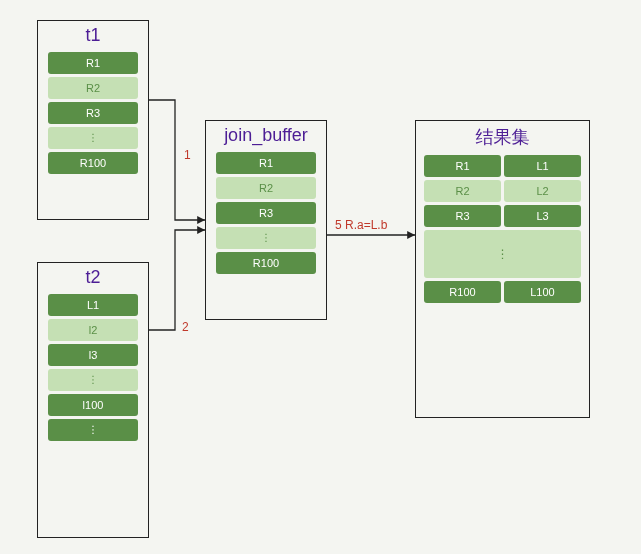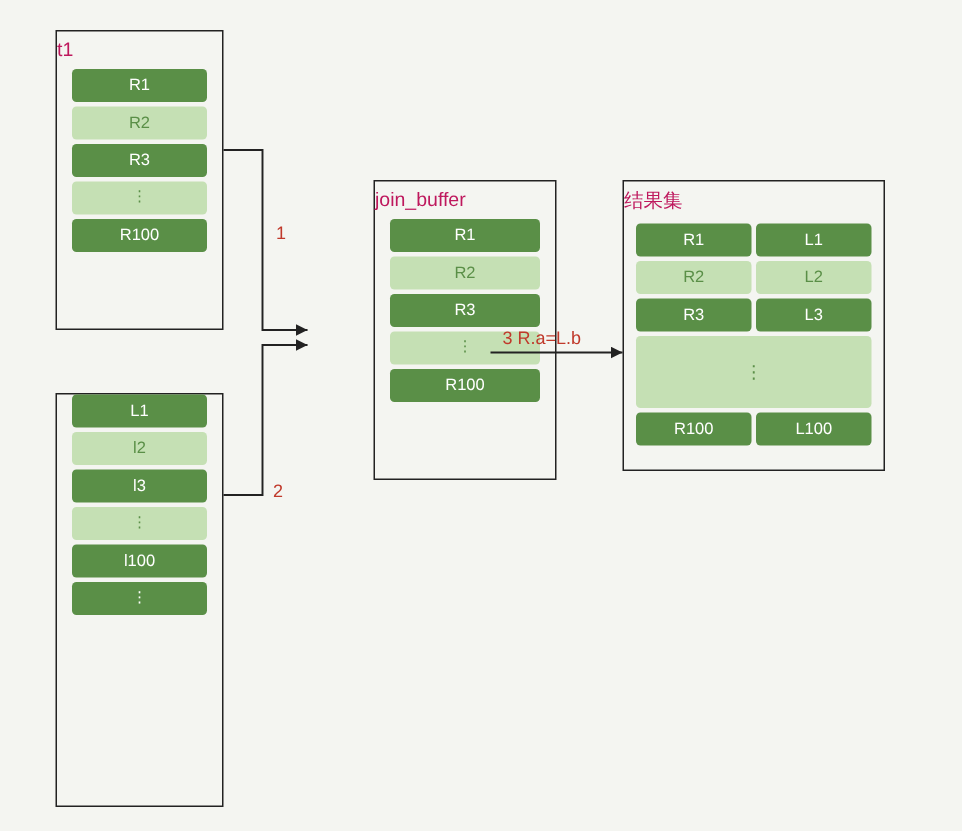--- a/index.html
+++ b/index.html
@@ -15,24 +15,24 @@
   }
 
   .table-box {
     position: absolute;
     border: 1.5px solid #222;
     background: #f4f5f1;
     box-sizing: border-box;
   }
 
   .table-title {
-    text-align: left;
+    text-align: center;
     padding: 4px 0 6px 0;
-    font-size: 13px;
-    color: #be185d;
+    font-size: 18px;
+    color: #4c1d95;
   }
 
   .row-stack {
     display: flex;
     flex-direction: column;
     gap: 3px;
     padding: 0 10px 10px 10px;
   }
 
   .row {
@@ -103,38 +103,39 @@
 
   .edge-label {
     position: absolute;
     color: #c0392b;
     font-size: 12px;
   }
 
   
   #box-t1 { left: 37px;  top: 20px;  width: 112px; height: 200px; }
   #box-t2 { left: 37px;  top: 262px; width: 112px; height: 276px; }
-  #box-jb { left: 205px; top: 120px; width: 122px; height: 200px; margin-left: 44px; }
-  #box-rs { left: 415px; top: 120px; width: 175px; height: 194px; }
+  #box-jb { left: 205px; top: 120px; width: 122px; height: 200px; }
+  #box-rs { left: 415px; top: 120px; width: 175px; height: 298px; }
 </style>
 </head>
 <body>
 
 <div id="box-t1" class="table-box">
   <div class="table-title">t1</div>
   <div class="row-stack">
     <div class="row dark">R1</div>
     <div class="row light">R2</div>
     <div class="row dark">R3</div>
     <div class="ellipsis-light">⋮</div>
     <div class="row dark">R100</div>
   </div>
 </div>
 
 <div id="box-t2" class="table-box">
+  <div class="table-title">t2</div>
   <div class="row-stack">
     <div class="row dark">L1</div>
     <div class="row light">l2</div>
     <div class="row dark">l3</div>
     <div class="ellipsis-light">⋮</div>
     <div class="row dark">l100</div>
     <div class="ellipsis-dark">⋮</div>
   </div>
 </div>
 
@@ -181,13 +182,13 @@
 
   <path d="M149,100 L175,100 L175,220 L205,220" fill="none" stroke="#222" stroke-width="1.3" marker-end="url(#arrow)"></path>
 
   <path d="M149,330 L175,330 L175,230 L205,230" fill="none" stroke="#222" stroke-width="1.3" marker-end="url(#arrow)"></path>
 
   <path d="M327,235 L415,235" fill="none" stroke="#222" stroke-width="1.3" marker-end="url(#arrow)"></path>
 </svg>
 
 <div class="edge-label" style="left:184px; top:148px;">1</div>
 <div class="edge-label" style="left:182px; top:320px;">2</div>
-<div class="edge-label" style="left:335px; top:218px;">3 R.a=L.b</div>
+<div class="edge-label" style="left:335px; top:218px;">5 R.a=L.b</div>
 
 </body></html>

